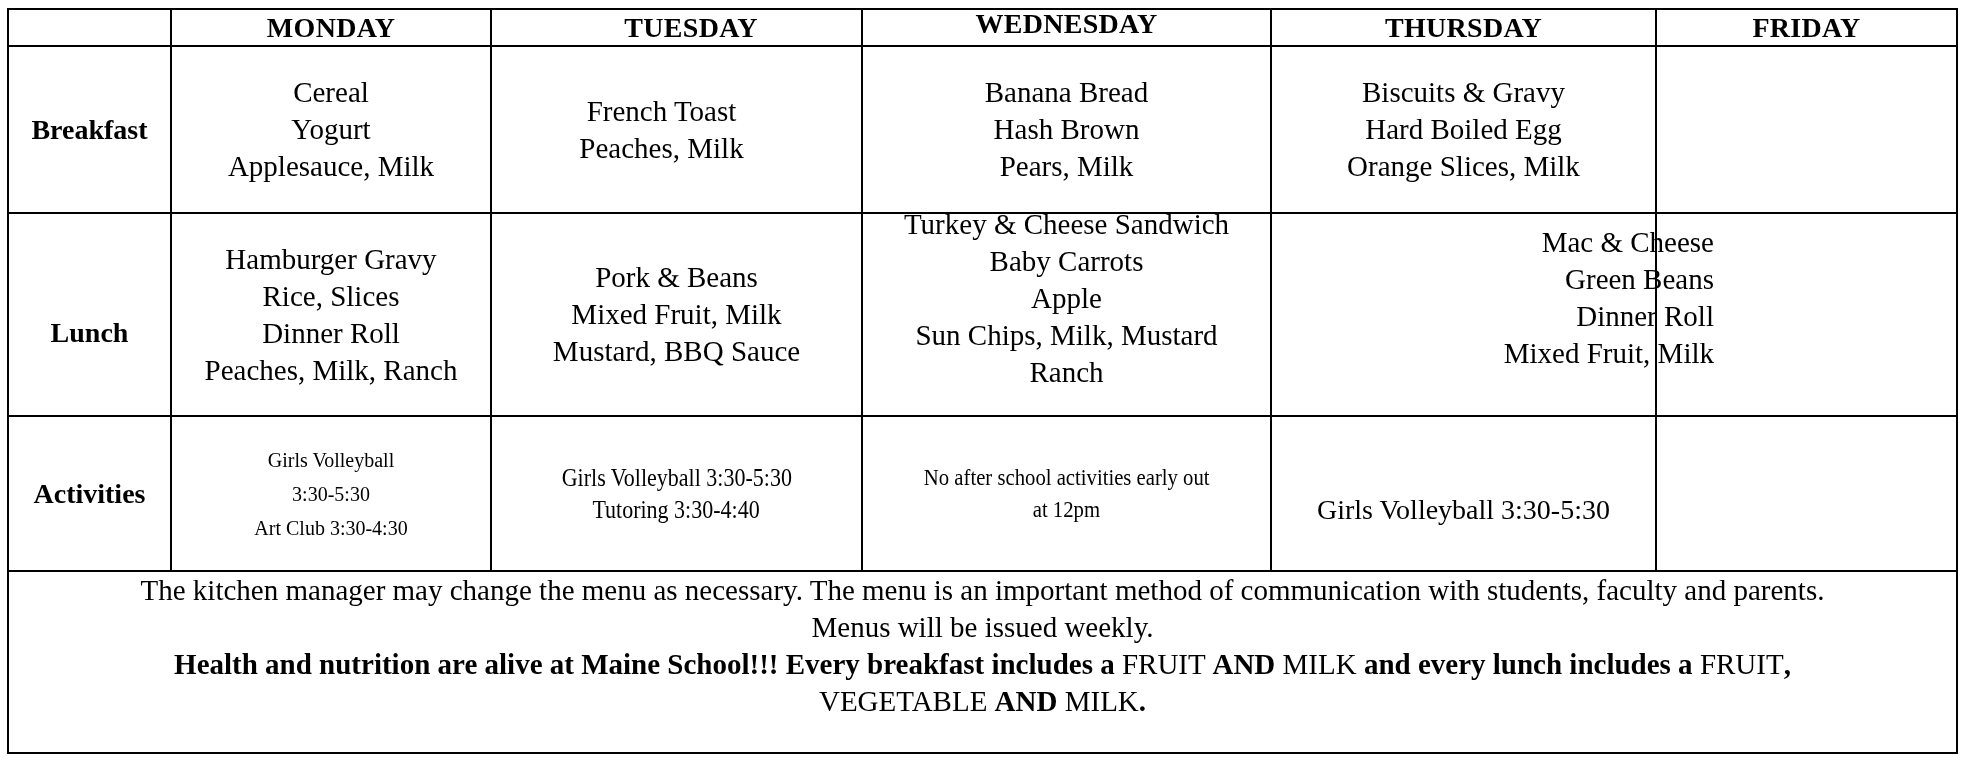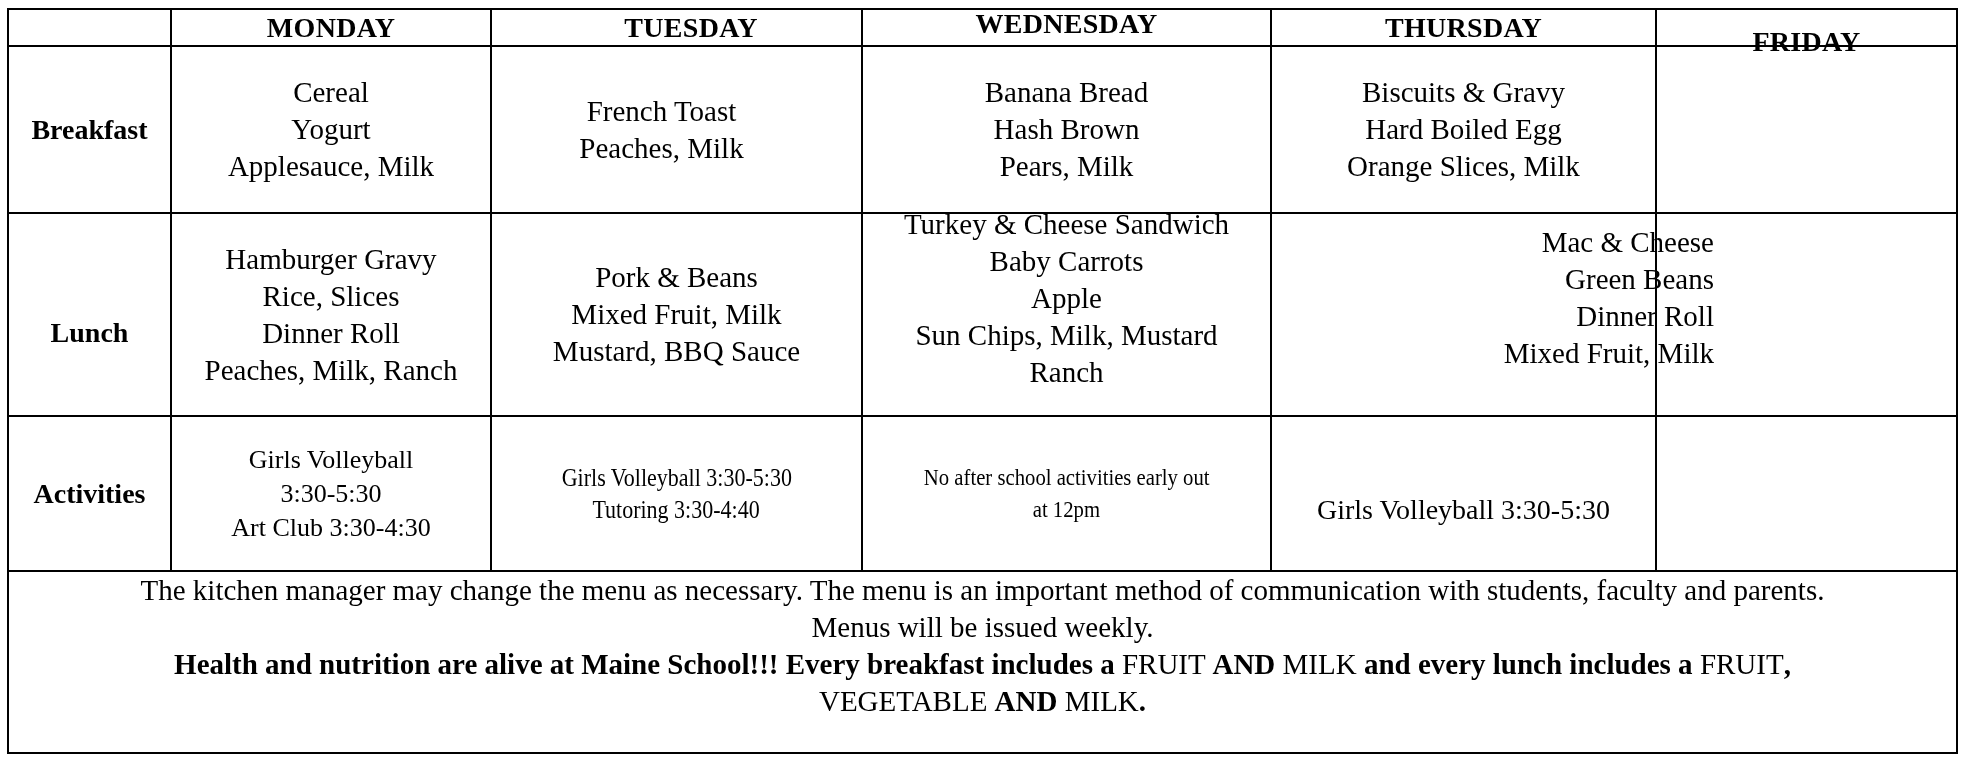--- a/index.html
+++ b/index.html
@@ -7,21 +7,21 @@
          font-family: "Liberation Serif", "DejaVu Serif", serif; color: #000; }
   .grid { position: absolute; left: 7px; top: 8px; width: 1951px; height: 746px;
           border: 2px solid #000; box-sizing: border-box; }
   .vline { position: absolute; width: 2px; background: #000; }
   .hline { position: absolute; height: 2px; background: #000; }
   .cell { position: absolute; display: flex; flex-direction: column;
           align-items: center; justify-content: center; text-align: center; box-sizing: border-box; }
   .hdr { font-weight: bold; font-size: 28px; letter-spacing: 0.3px; }
   .rowlabel { font-weight: bold; font-size: 28px; }
   .item { font-size: 29px; line-height: 37px; white-space: nowrap; }
-  .act { font-size: 26px; line-height: 34px; white-space: nowrap; }
+  .act { font-size: 20px; line-height: 34px; white-space: nowrap; }
   .act-condensed { font-size: 25px; line-height: 32px; white-space: nowrap; transform: scaleX(0.88); }
   .act-small { font-size: 23px; line-height: 32px; white-space: nowrap; transform: scaleX(0.9); }
   .act-large { font-size: 28px; line-height: 34px; white-space: nowrap; }
   .footer { position: absolute; left: 9px; top: 572px; width: 1947px; text-align: center; }
   .fline { font-size: 29px; line-height: 37px; white-space: nowrap; }
   .b { font-weight: bold; }
 </style>
 </head>
 <body>
 
@@ -36,21 +36,21 @@
 <div class="hline" style="left:7px; top:45px; width:1951px;"></div>
 <div class="hline" style="left:7px; top:212px; width:1951px;"></div>
 <div class="hline" style="left:7px; top:415px; width:1951px;"></div>
 <div class="hline" style="left:7px; top:570px; width:1951px;"></div>
 
 <div class="cell hdr" style="left:9px; top:10px; width:161px; height:35px;"></div>
 <div class="cell hdr" style="left:172px; top:10px; width:318px; height:35px;">MONDAY</div>
 <div class="cell hdr" style="left:492px; top:10px; width:369px; height:35px;padding-left:29px;">TUESDAY</div>
 <div class="cell hdr" style="left:863px; top:10px; width:407px; height:28px;">WEDNESDAY</div>
 <div class="cell hdr" style="left:1272px; top:10px; width:383px; height:35px;">THURSDAY</div>
-<div class="cell hdr" style="left:1657px; top:24px; width:299px; height:35px;border-radius:15px;">FRIDAY</div>
+<div class="cell hdr" style="left:1657px; top:10px; width:299px; height:35px;border-radius:15px;">FRIDAY</div>
 
 <div class="cell rowlabel" style="left:9px; top:47px; width:161px; height:165px;">Breakfast</div>
 <div class="cell" style="left:172px; top:47px; width:318px; height:165px;">
   <div class="item">Cereal</div>
   <div class="item">Yogurt</div>
   <div class="item">Applesauce, Milk</div>
 </div>
 <div class="cell" style="left:492px; top:47px; width:339px; height:165px;">
   <div class="item">French Toast</div>
   <div class="item">Peaches, Milk</div>

